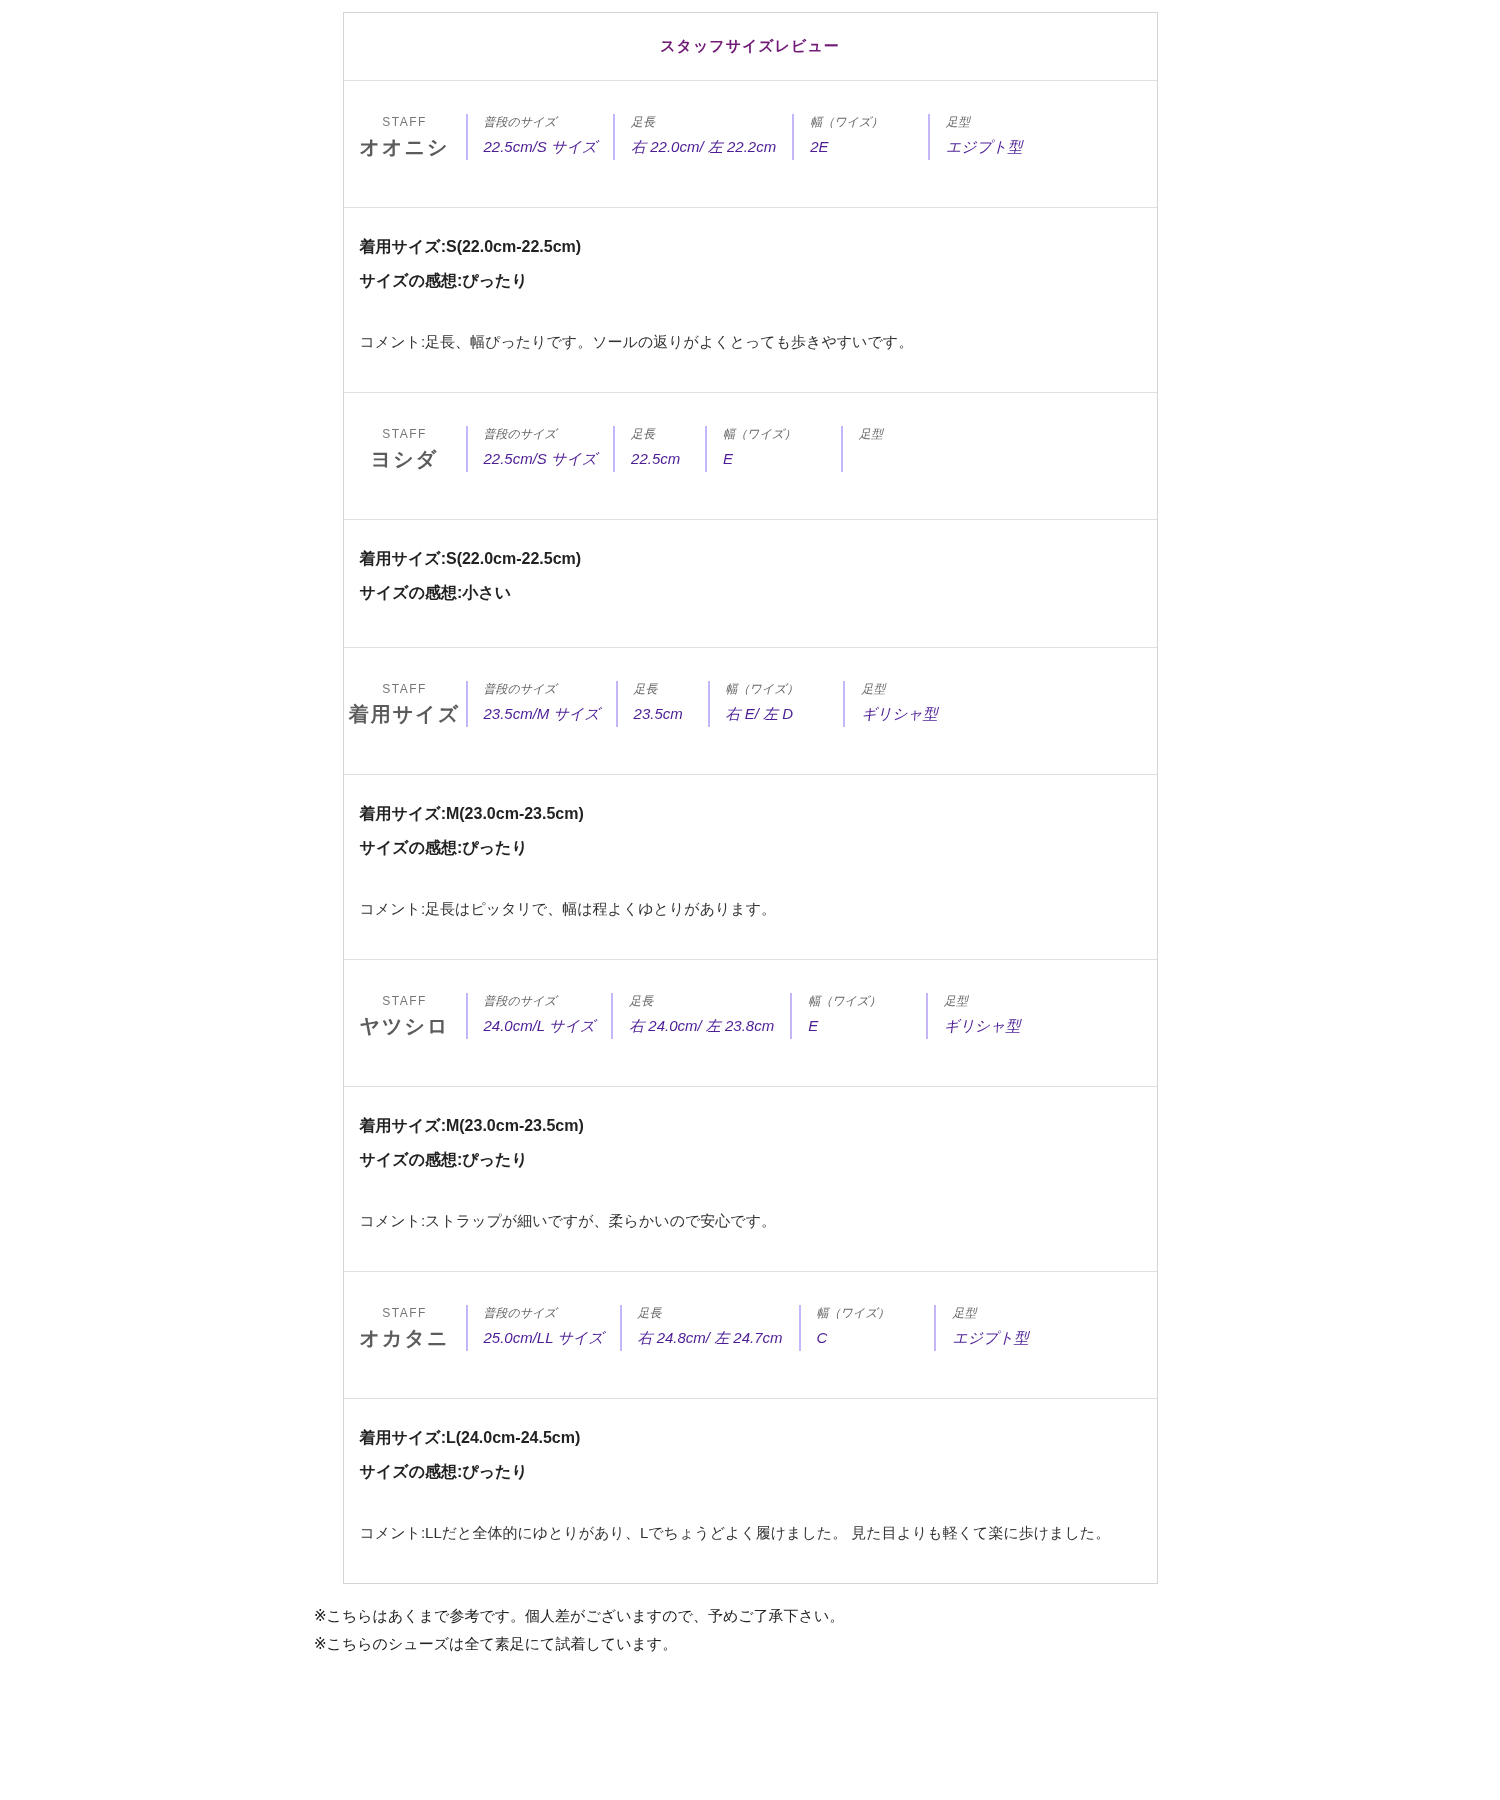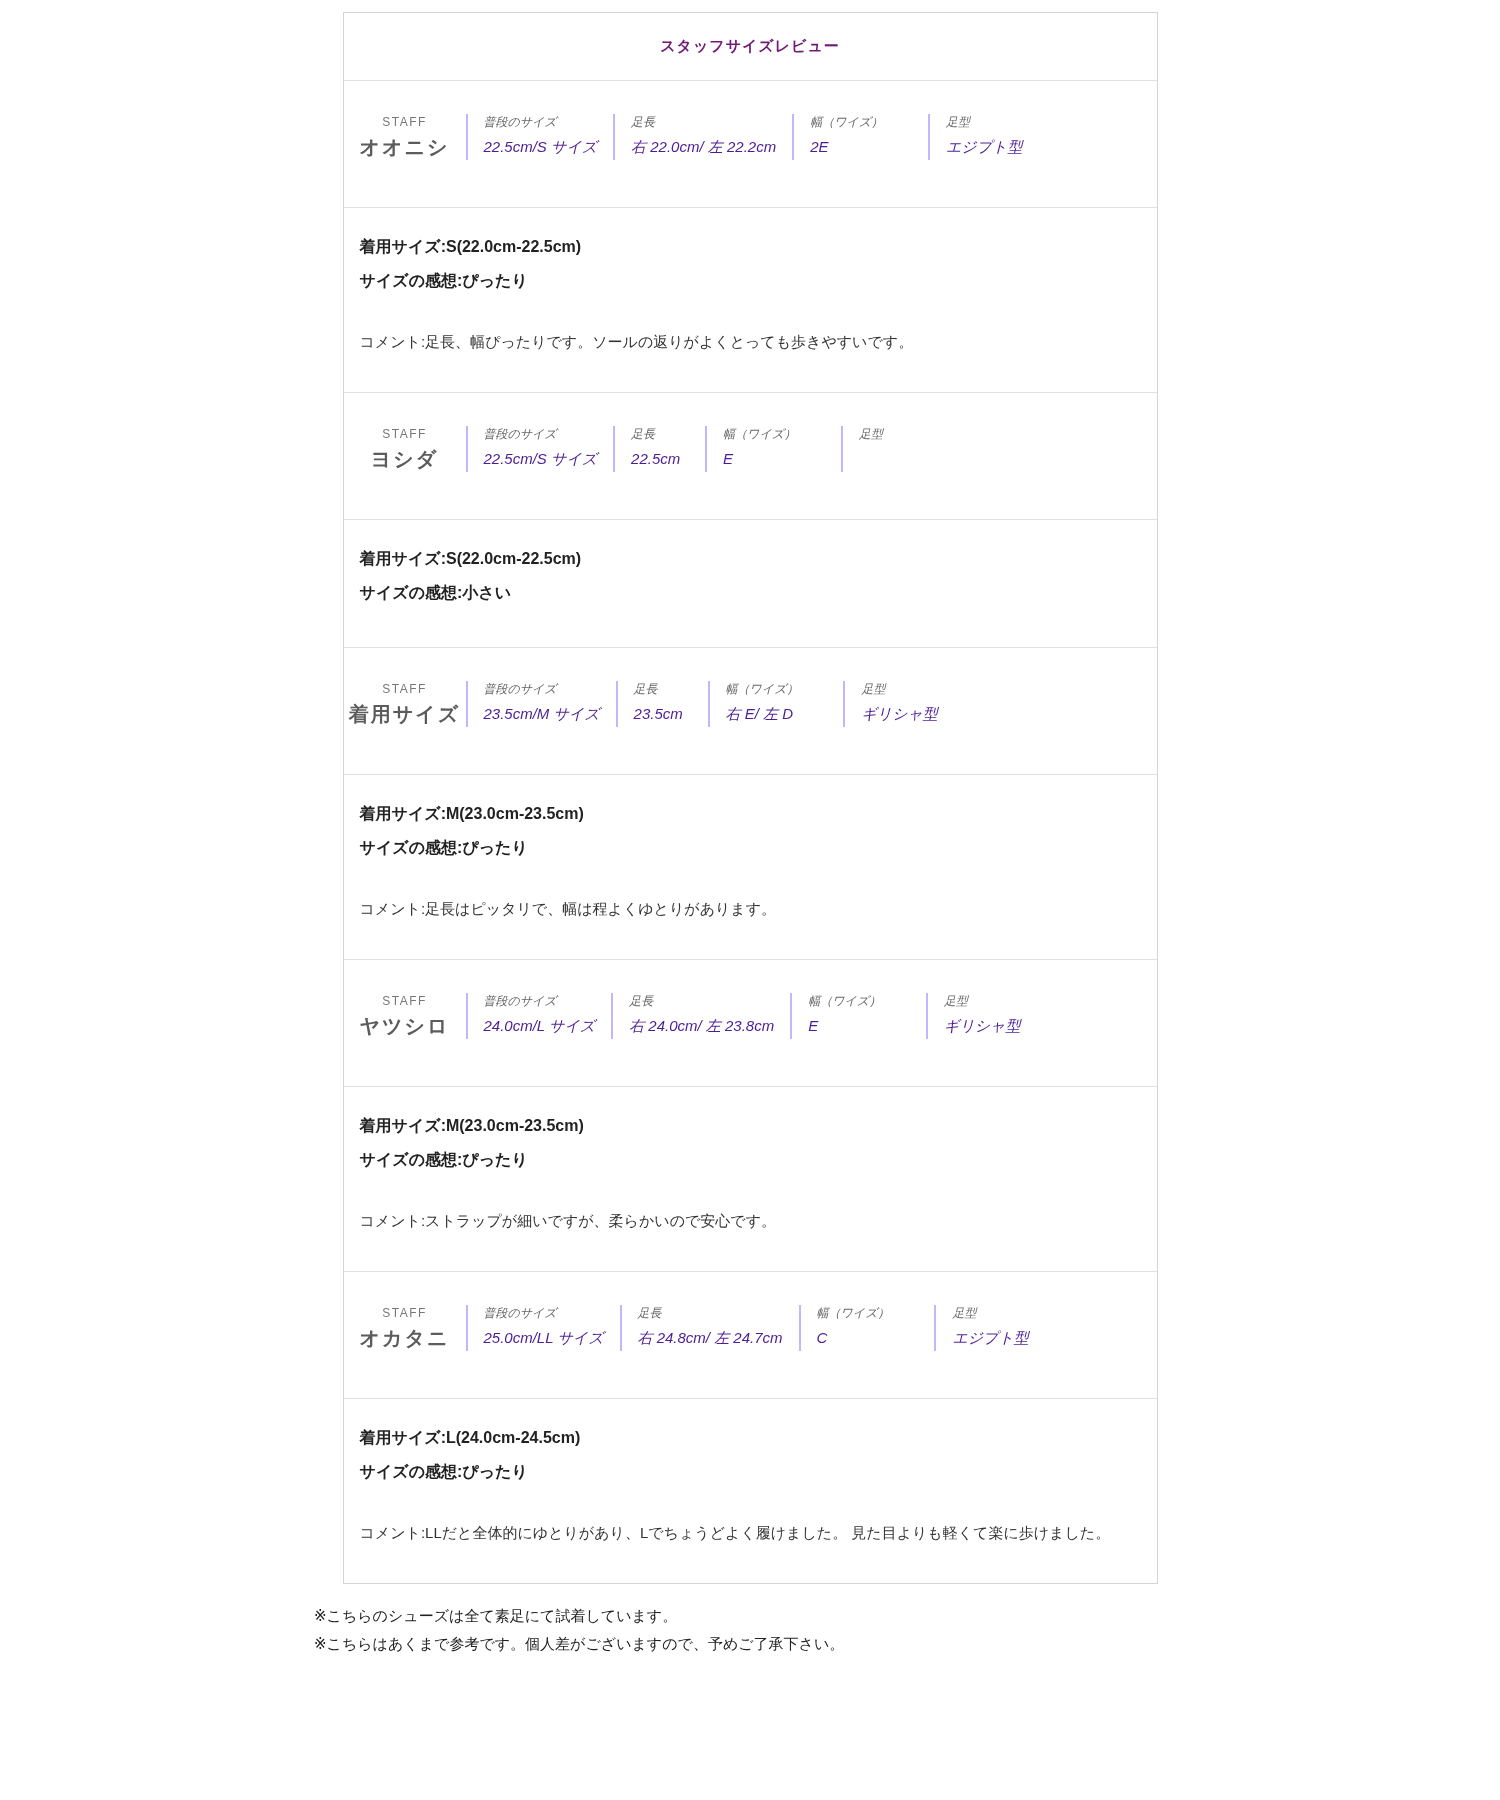--- a/index.html
+++ b/index.html
@@ -233,15 +233,15 @@
     </div>
   </div>
   <div class="section review-block">
     <div class="review-line"><span>着用サイズ:</span><span>L(24.0cm-24.5cm)</span></div>
     <div class="review-line"><span>サイズの感想:</span><span>ぴったり</span></div>
     <div class="comment-line"><span>コメント:</span><span>LLだと全体的にゆとりがあり、Lでちょうどよく履けました。 見た目よりも軽くて楽に歩けました。</span></div>
   </div>
 </div>
 
 <div class="footnotes">
+  <div>※こちらはあくまで参考です。個人差がございますので、予めご了承下さい。</div>
   <div>※こちらのシューズは全て素足にて試着しています。</div>
-  <div>※こちらはあくまで参考です。個人差がございますので、予めご了承下さい。</div>
 </div>
 
 </body></html>

